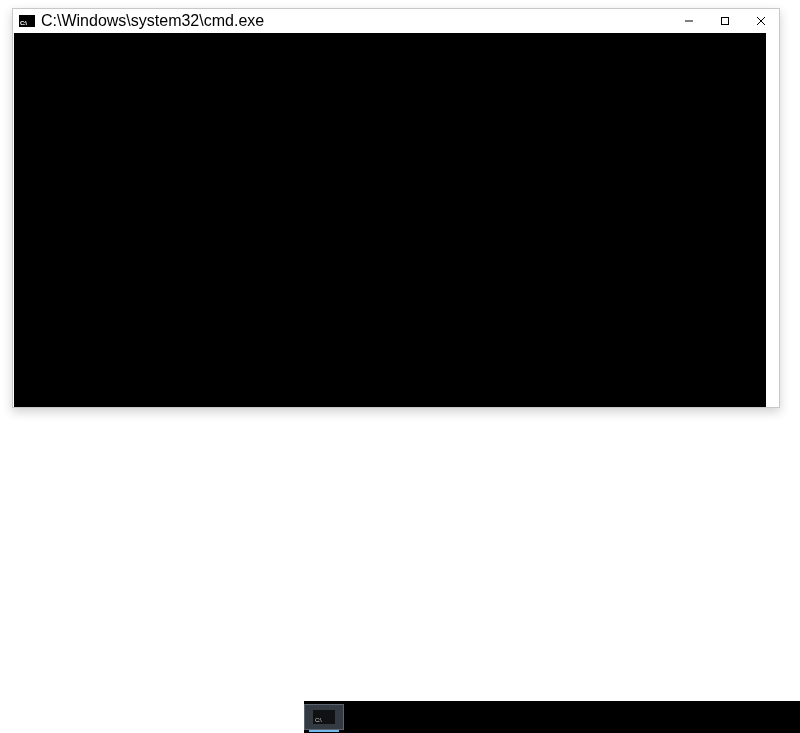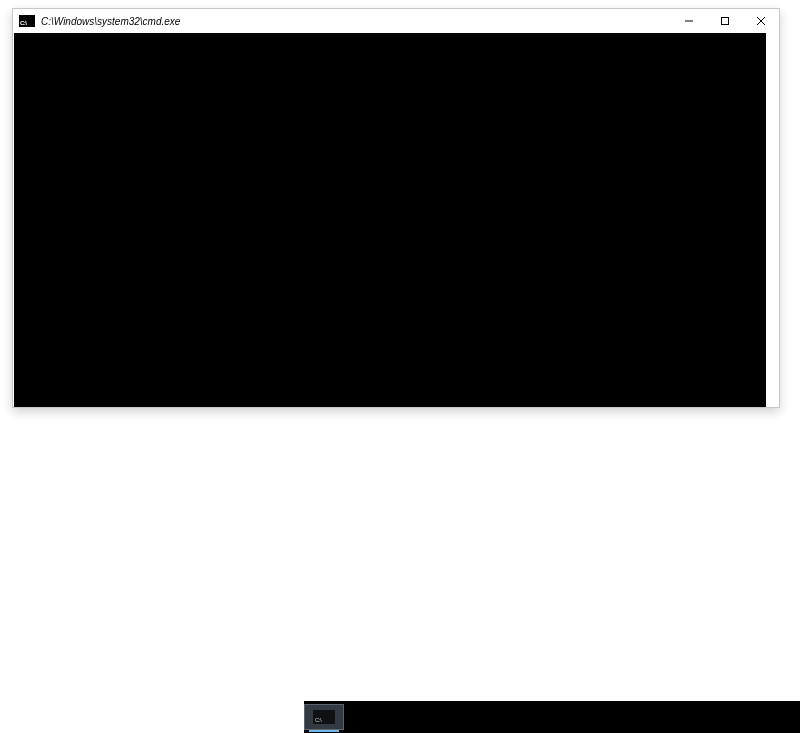--- a/index.html
+++ b/index.html
@@ -37,24 +37,23 @@
       align-items: flex-end;
       justify-content: flex-start;
       color: #fff;
       font-size: 6px;
       font-weight: 700;
       line-height: 6px;
       padding: 1px;
       letter-spacing: -0.5px;
     }
     .title-text {
-      font-size: 10px;
+      font-size: 16px;
       color: #000;
       flex: 0 0 auto;
-      font-style: italic;
     }
     .spacer { flex: 1 1 auto; }
     .win-ctrl {
       width: 36px;
       height: 24px;
       display: flex;
       align-items: center;
       justify-content: center;
       color: #000;
     }

